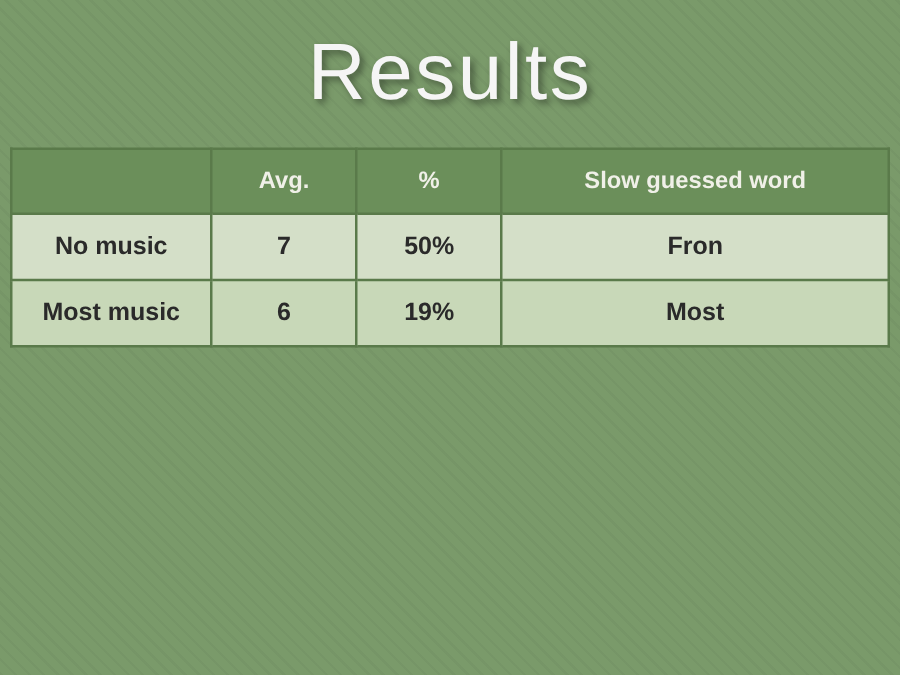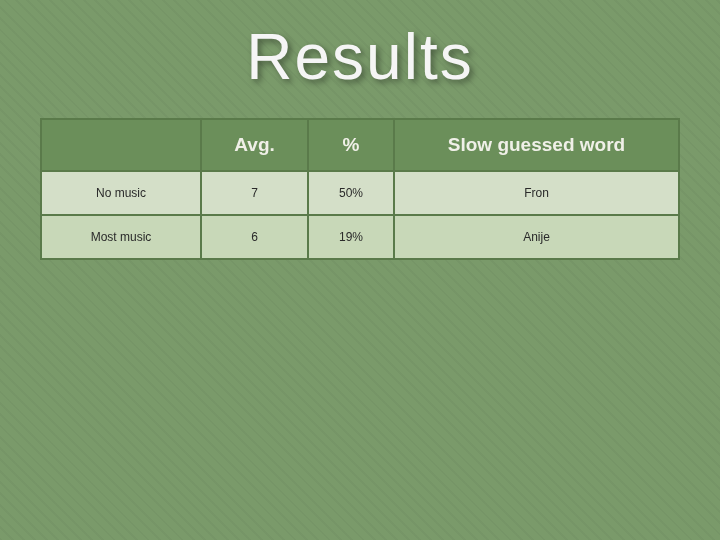--- a/index.html
+++ b/index.html
@@ -30,31 +30,32 @@
     .page-title {
       font-size: 64px;
       font-weight: normal;
       color: #f5f5f5;
       text-shadow: 3px 3px 6px rgba(0,0,0,0.4);
       margin-bottom: 24px;
       letter-spacing: 2px;
     }
 
     .results-table {
-      width: 640px;
+      width: 704px;
       border-collapse: collapse;
       background-color: transparent;
     }
 
     .results-table th,
     .results-table td {
       border: 2px solid #5a7a4a;
       padding: 14px 20px;
       text-align: center;
-      font-size: 12px;
+      font-size: 20px;
+      font-weight: bold;
     }
 
     .results-table thead tr {
       background-color: #6b8f5a;
     }
 
     .results-table thead th {
       color: #f0f0e8;
       font-weight: bold;
       font-size: 19px;
@@ -100,16 +101,16 @@
   <tr>
         <td class="row-label">No music</td>
         <td>7</td>
         <td>50%</td>
         <td>Fron</td>
       </tr>
       <tr>
         <td class="row-label">Most music</td>
         <td>6</td>
         <td>19%</td>
-        <td>Anije</td>
+        <td>Most</td>
       </tr>
     </tbody>
 </table>
 
 </body></html>

